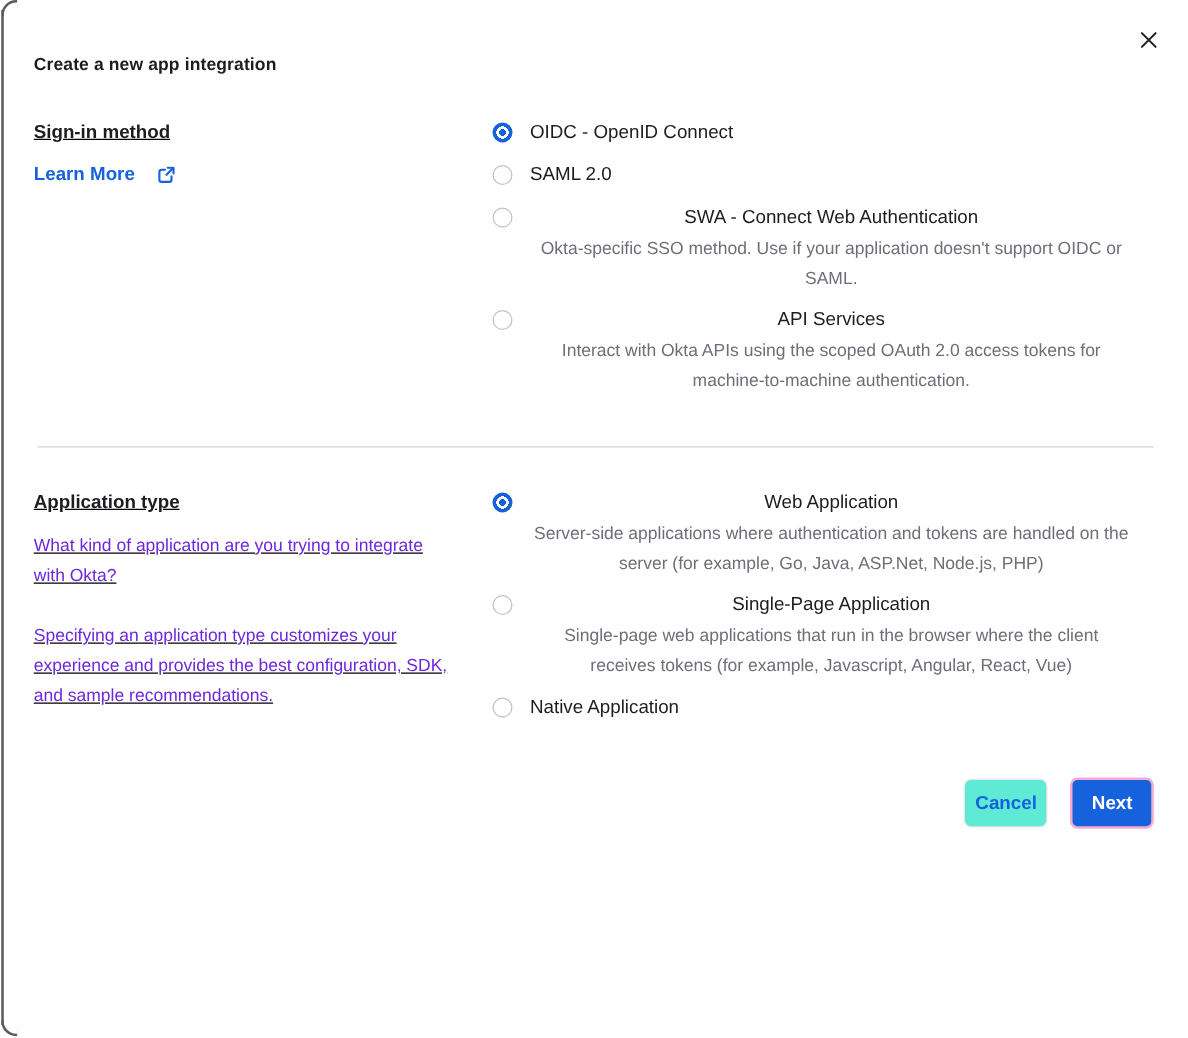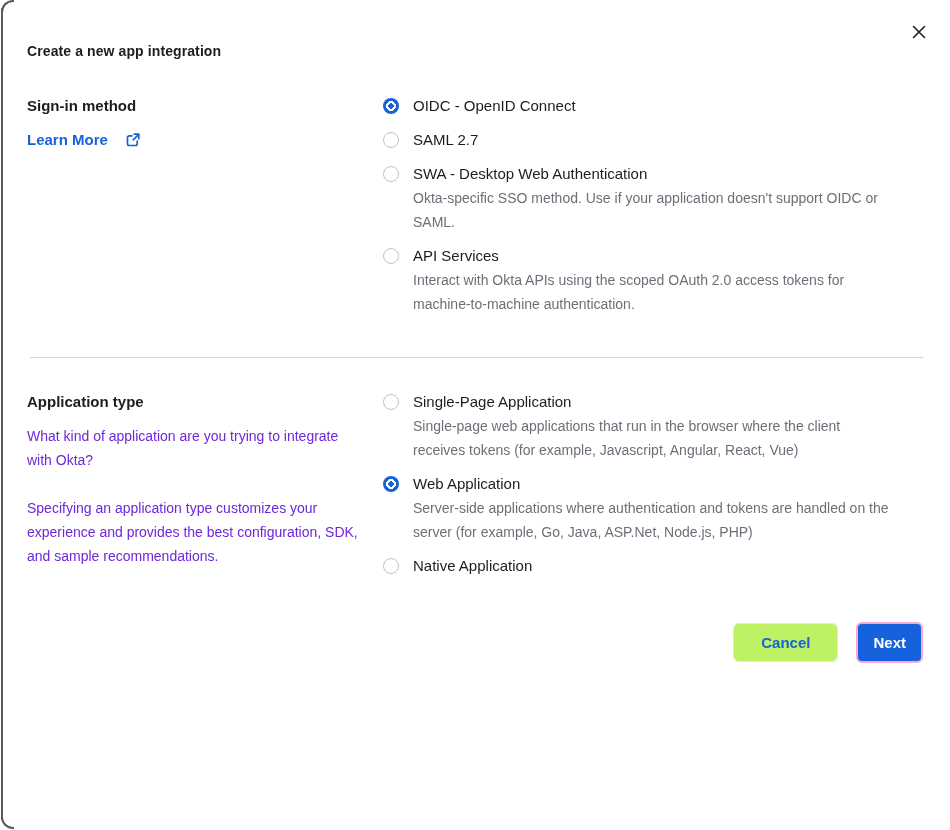--- a/index.html
+++ b/index.html
@@ -37,22 +37,22 @@
     background: none; border: none; cursor: pointer;
     display: flex; align-items: center; justify-content: center;
     color: #1d1d21;
   }
   h1.title {
     font-size: 14px; font-weight: 700; color: #1d1d21;
     letter-spacing: 0.1px; line-height: 26px;
     margin-bottom: 30px;
   }
   .section { display: flex; }
-  .left-col { width: 335px; flex-shrink: 0; margin-right: 21px; }
-  .right-col { flex: 1; max-width: 512px; }
+  .left-col { width: 335px; flex-shrink: 0; margin-right: 32px; text-decoration: underline; }
+  .right-col { flex: 1; max-width: 512px; text-align: center; }
   h2.group-heading {
     font-size: 15px; font-weight: 700; color: #1d1d21;
     line-height: 24px; margin-bottom: 10px;
   }
   .left-col p {
     font-size: 14px; color: #6d28d9; line-height: 24px;
     margin-bottom: 24px;
   }
   .learn-more {
     display: inline-flex; align-items: center; gap: 18px;
@@ -83,22 +83,22 @@
   .footer {
     display: flex; justify-content: flex-end; align-items: center;
     gap: 18px; margin-top: 30px; padding-bottom: 24px;
   }
   .btn {
     font-family: "Liberation Sans", sans-serif;
     font-size: 15px; font-weight: 700;
     border-radius: 6px; cursor: pointer; line-height: 19px;
   }
   .btn-cancel {
-    color: #1662dd; background: #bef264;
-    border: 1px solid #e7e7ea; padding: 9px 27px;
+    color: #1662dd; background: #5eead4;
+    border: 1px solid #e7e7ea; padding: 9px 8px;
   }
   .btn-next {
     color: #ffffff; background: #1662dd;
     border: 2px solid #f9a8d4; padding: 9px 15px;
   }
 </style>
 </head>
 <body>
 
 <div class="edge-left"></div>
@@ -134,27 +134,27 @@
     <div class="right-col">
       <div class="option">
         <span class="radio selected"></span>
         <div class="option-text">
           <div class="option-label">OIDC - OpenID Connect</div>
         </div>
       </div>
       <div class="option">
         <span class="radio unselected"></span>
         <div class="option-text">
-          <div class="option-label">SAML 2.7</div>
-        </div>
-      </div>
-      <div class="option">
-        <span class="radio unselected"></span>
-        <div class="option-text">
-          <div class="option-label">SWA - Desktop Web Authentication</div>
+          <div class="option-label">SAML 2.0</div>
+        </div>
+      </div>
+      <div class="option">
+        <span class="radio unselected"></span>
+        <div class="option-text">
+          <div class="option-label">SWA - Connect Web Authentication</div>
           <div class="option-desc">Okta-specific SSO method. Use if your application doesn't support OIDC or SAML.</div>
         </div>
       </div>
       <div class="option">
         <span class="radio unselected"></span>
         <div class="option-text">
           <div class="option-label">API Services</div>
           <div class="option-desc">Interact with Okta APIs using the scoped OAuth 2.0 access tokens for machine-to-machine authentication.</div>
         </div>
       </div>
@@ -164,31 +164,31 @@
   <hr class="divider">
 
   <div class="section">
     <div class="left-col">
       <h2 class="group-heading">Application type</h2>
       <p>What kind of application are you trying to integrate with Okta?</p>
       <p>Specifying an application type customizes your experience and provides the best configuration, SDK, and sample recommendations.</p>
     </div>
     <div class="right-col">
       <div class="option">
+        <span class="radio selected"></span>
+        <div class="option-text">
+          <div class="option-label">Web Application</div>
+          <div class="option-desc">Server-side applications where authentication and tokens are handled on the server (for example, Go, Java, ASP.Net, Node.js, PHP)</div>
+        </div>
+      </div>
+      <div class="option">
         <span class="radio unselected"></span>
         <div class="option-text">
           <div class="option-label">Single-Page Application</div>
           <div class="option-desc">Single-page web applications that run in the browser where the client receives tokens (for example, Javascript, Angular, React, Vue)</div>
-        </div>
-      </div>
-      <div class="option">
-        <span class="radio selected"></span>
-        <div class="option-text">
-          <div class="option-label">Web Application</div>
-          <div class="option-desc">Server-side applications where authentication and tokens are handled on the server (for example, Go, Java, ASP.Net, Node.js, PHP)</div>
         </div>
       </div>
       <div class="option">
         <span class="radio unselected"></span>
         <div class="option-text">
           <div class="option-label">Native Application</div>
         </div>
       </div>
     </div>
   </div>

